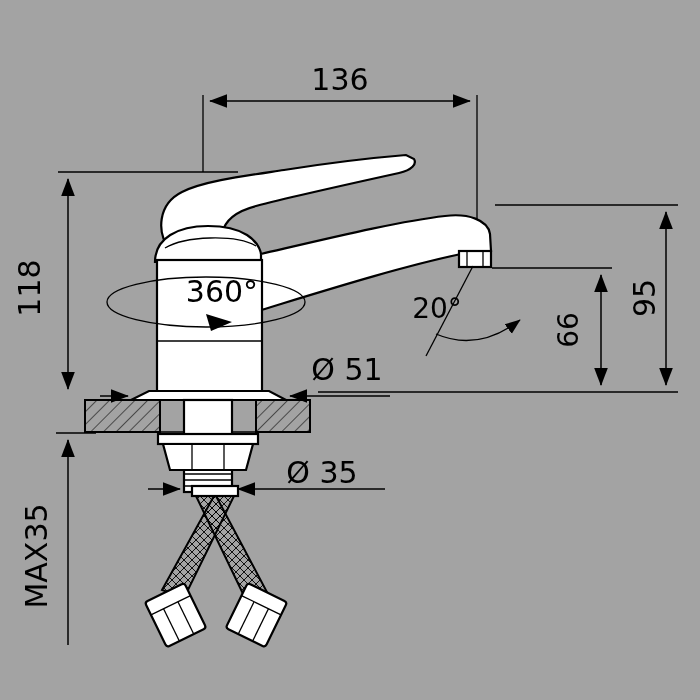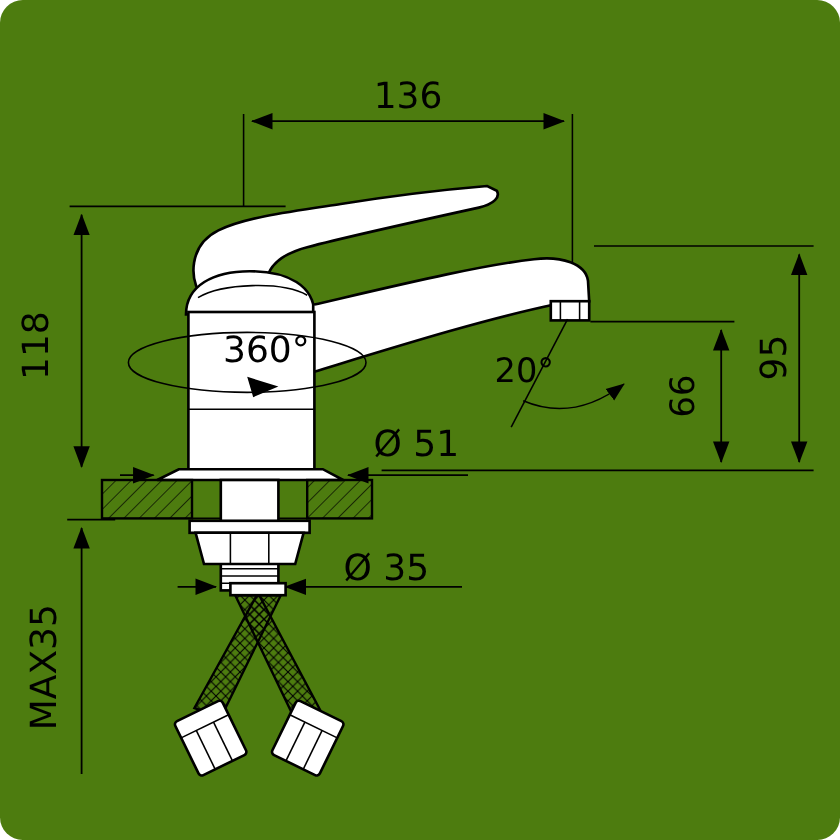--- a/index.html
+++ b/index.html
@@ -1,16 +1,16 @@
 <!DOCTYPE html>
 <html><head>
 <meta charset="utf-8">
 <style>
   html,body{margin:0;padding:0;background:#ffffff;}
-  .stage{width:700px;height:700px;position:relative;background:#4d7c0f;overflow:hidden;border-radius:19px;}
+  .stage{width:700px;height:700px;position:relative;background:#a3a3a3;overflow:hidden;}
   svg{display:block;}
   text{font-family:"DejaVu Sans","Liberation Sans",sans-serif;fill:#000;}
   .dim-lbl{font-size:30px;}
   .dim-lbl-sm{font-size:28px;}
   .outline{fill:#fff;stroke:#000;stroke-width:2.2;}
   .thin{fill:none;stroke:#000;stroke-width:1.3;}
   .dimline{fill:none;stroke:#000;stroke-width:1.5;}
 </style>
 </head>
 <body>

